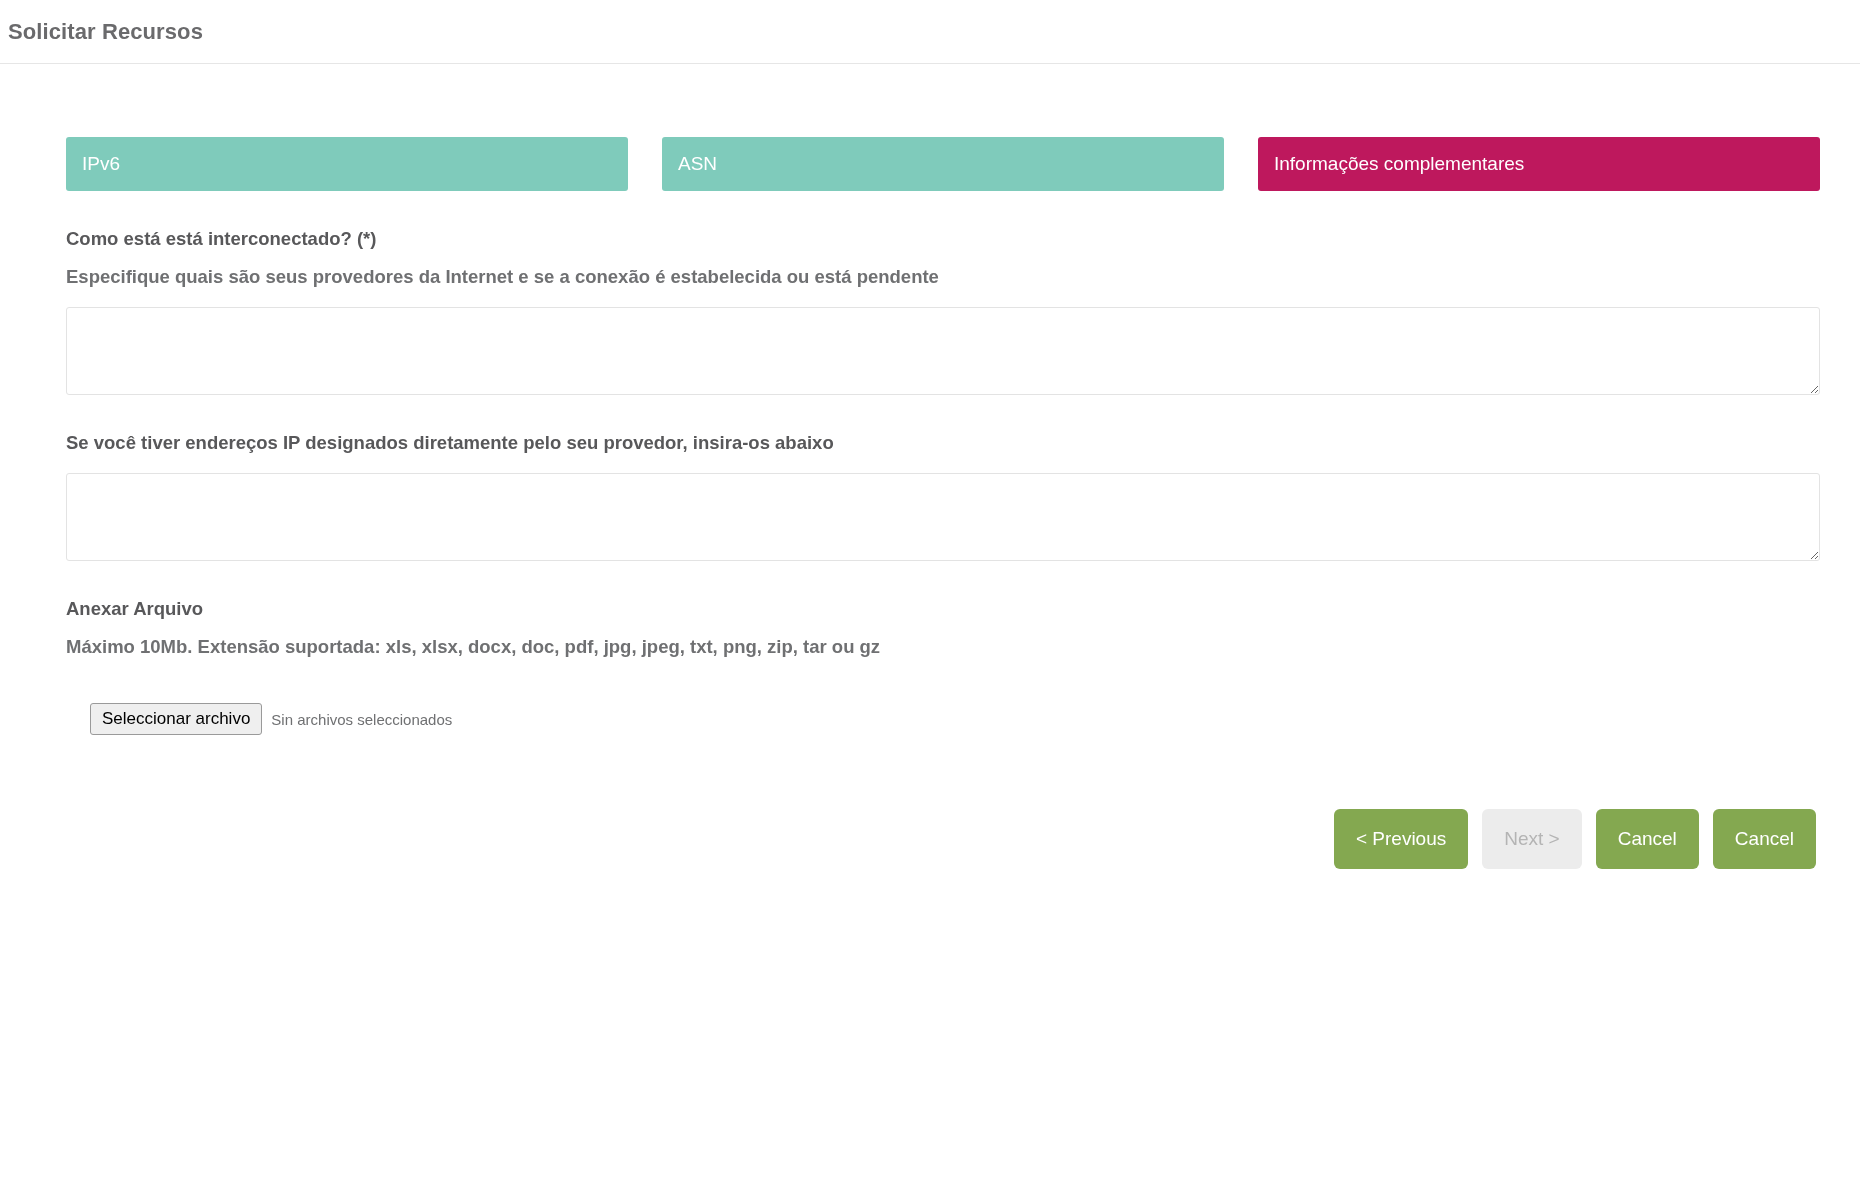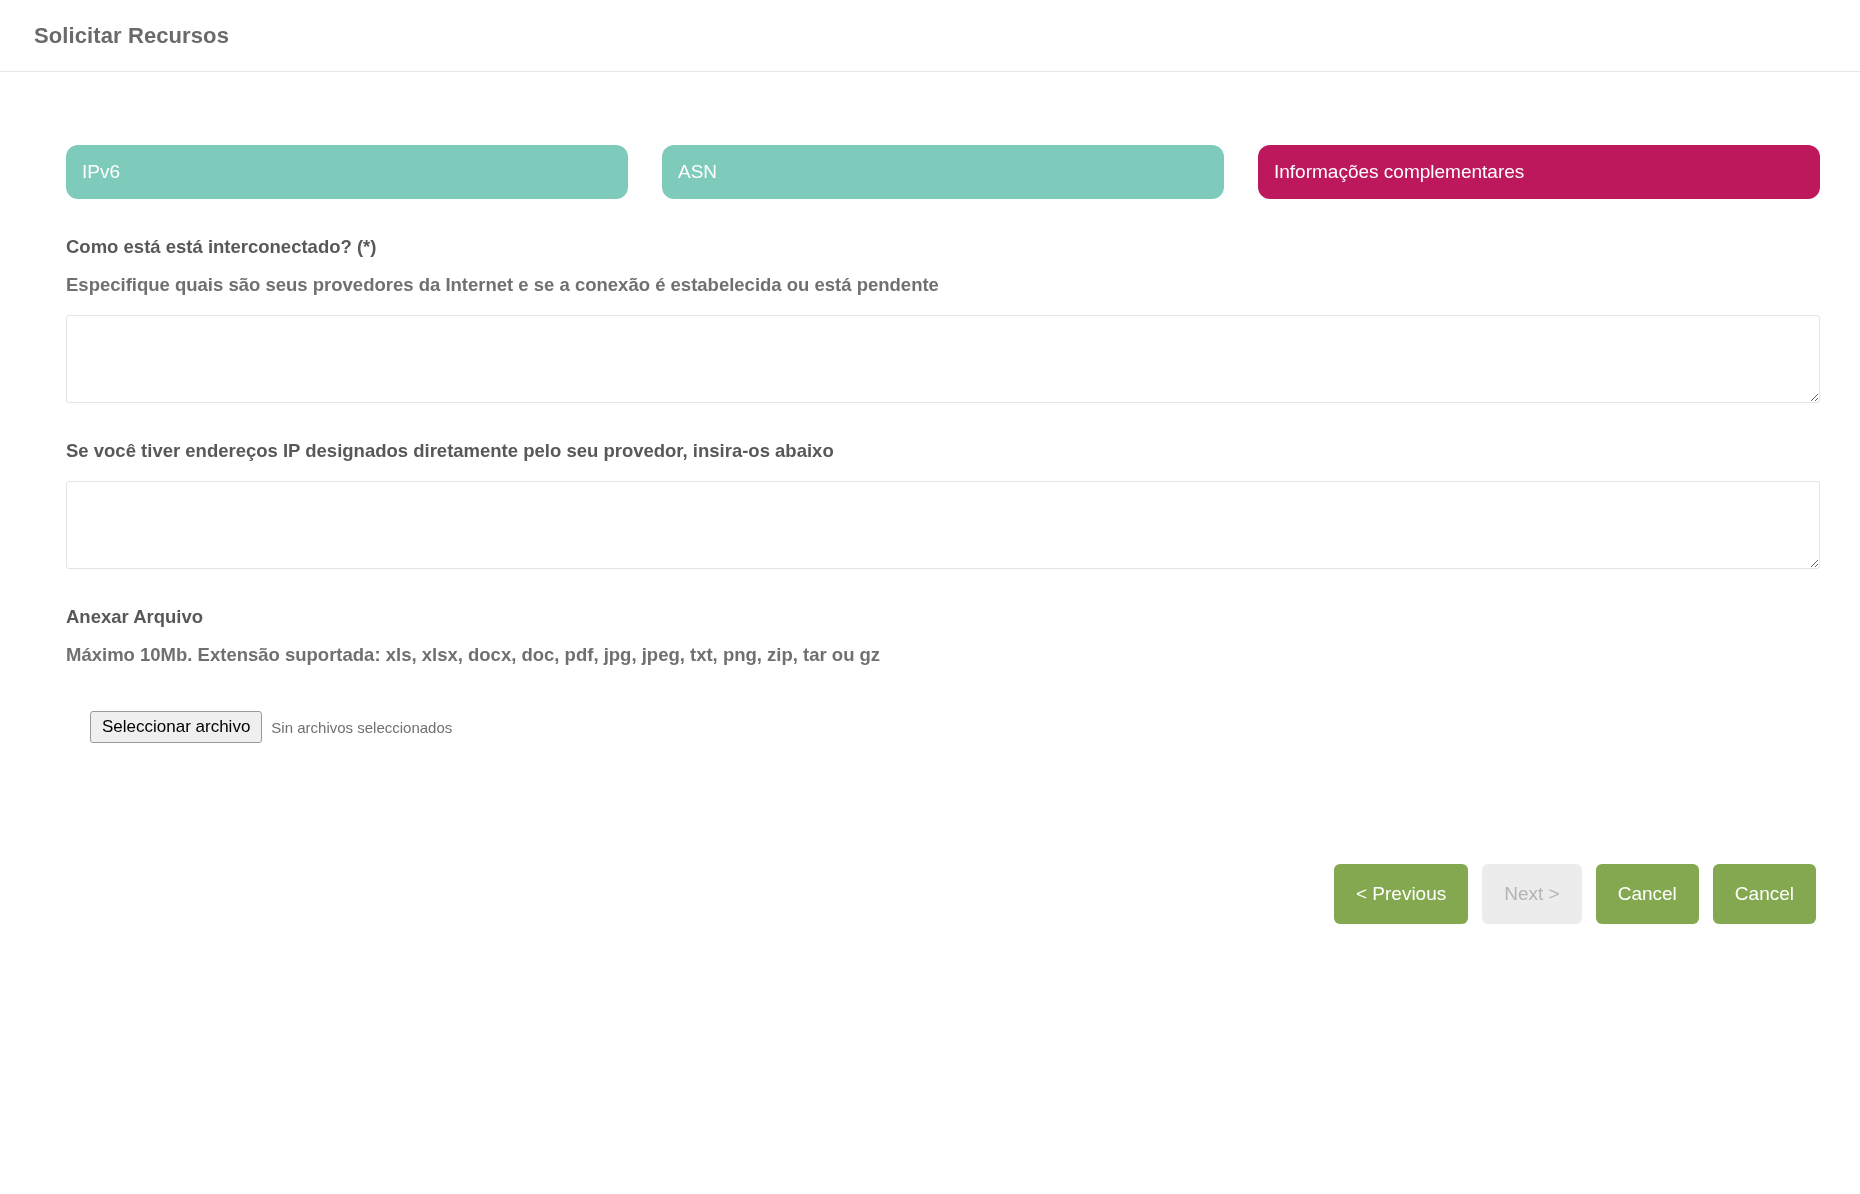--- a/index.html
+++ b/index.html
@@ -11,26 +11,26 @@
   body {
     width: 1860px;
     height: 1194px;
     font-family: "Liberation Sans", sans-serif;
     color: #58585a;
     overflow: hidden;
   }
 
   
   .page-header {
-    height: 72px;
+    height: 64px;
     box-sizing: border-box;
     border-bottom: 1px solid #e6e6e6;
     display: flex;
     align-items: center;
-    padding-left: 34px;
+    padding-left: 8px;
   }
   .page-title {
     font-size: 22px;
     font-weight: bold;
     color: #6a6a6c;
     letter-spacing: .1px;
   }
 
   
   .content {
@@ -40,21 +40,21 @@
 
   
   .steps {
     display: flex;
     gap: 34px;
     margin-top: 73px;
   }
   .step {
     flex: 1 1 0;
     height: 54px;
-    border-radius: 12px;
+    border-radius: 3px;
     display: flex;
     align-items: center;
     padding-left: 16px;
     box-sizing: border-box;
     color: #ffffff;
     font-size: 19px;
     cursor: pointer;
     user-select: none;
   }
   .step.done    { background: #7fcbbb; }
@@ -130,21 +130,20 @@
     border: none;
     border-radius: 6px;
     font-family: "Liberation Sans", sans-serif;
     font-size: 19px;
     color: #ffffff;
     background: #84a850;
     padding: 0 22px;
     cursor: pointer;
     line-height: 48px;
     text-align: center;
-    margin-top: 47px;
   }
   .btn.disabled {
     background: #ececec;
     color: #b4b4b4;
     cursor: default;
   }
 </style>
 </head>
 <body>
 

